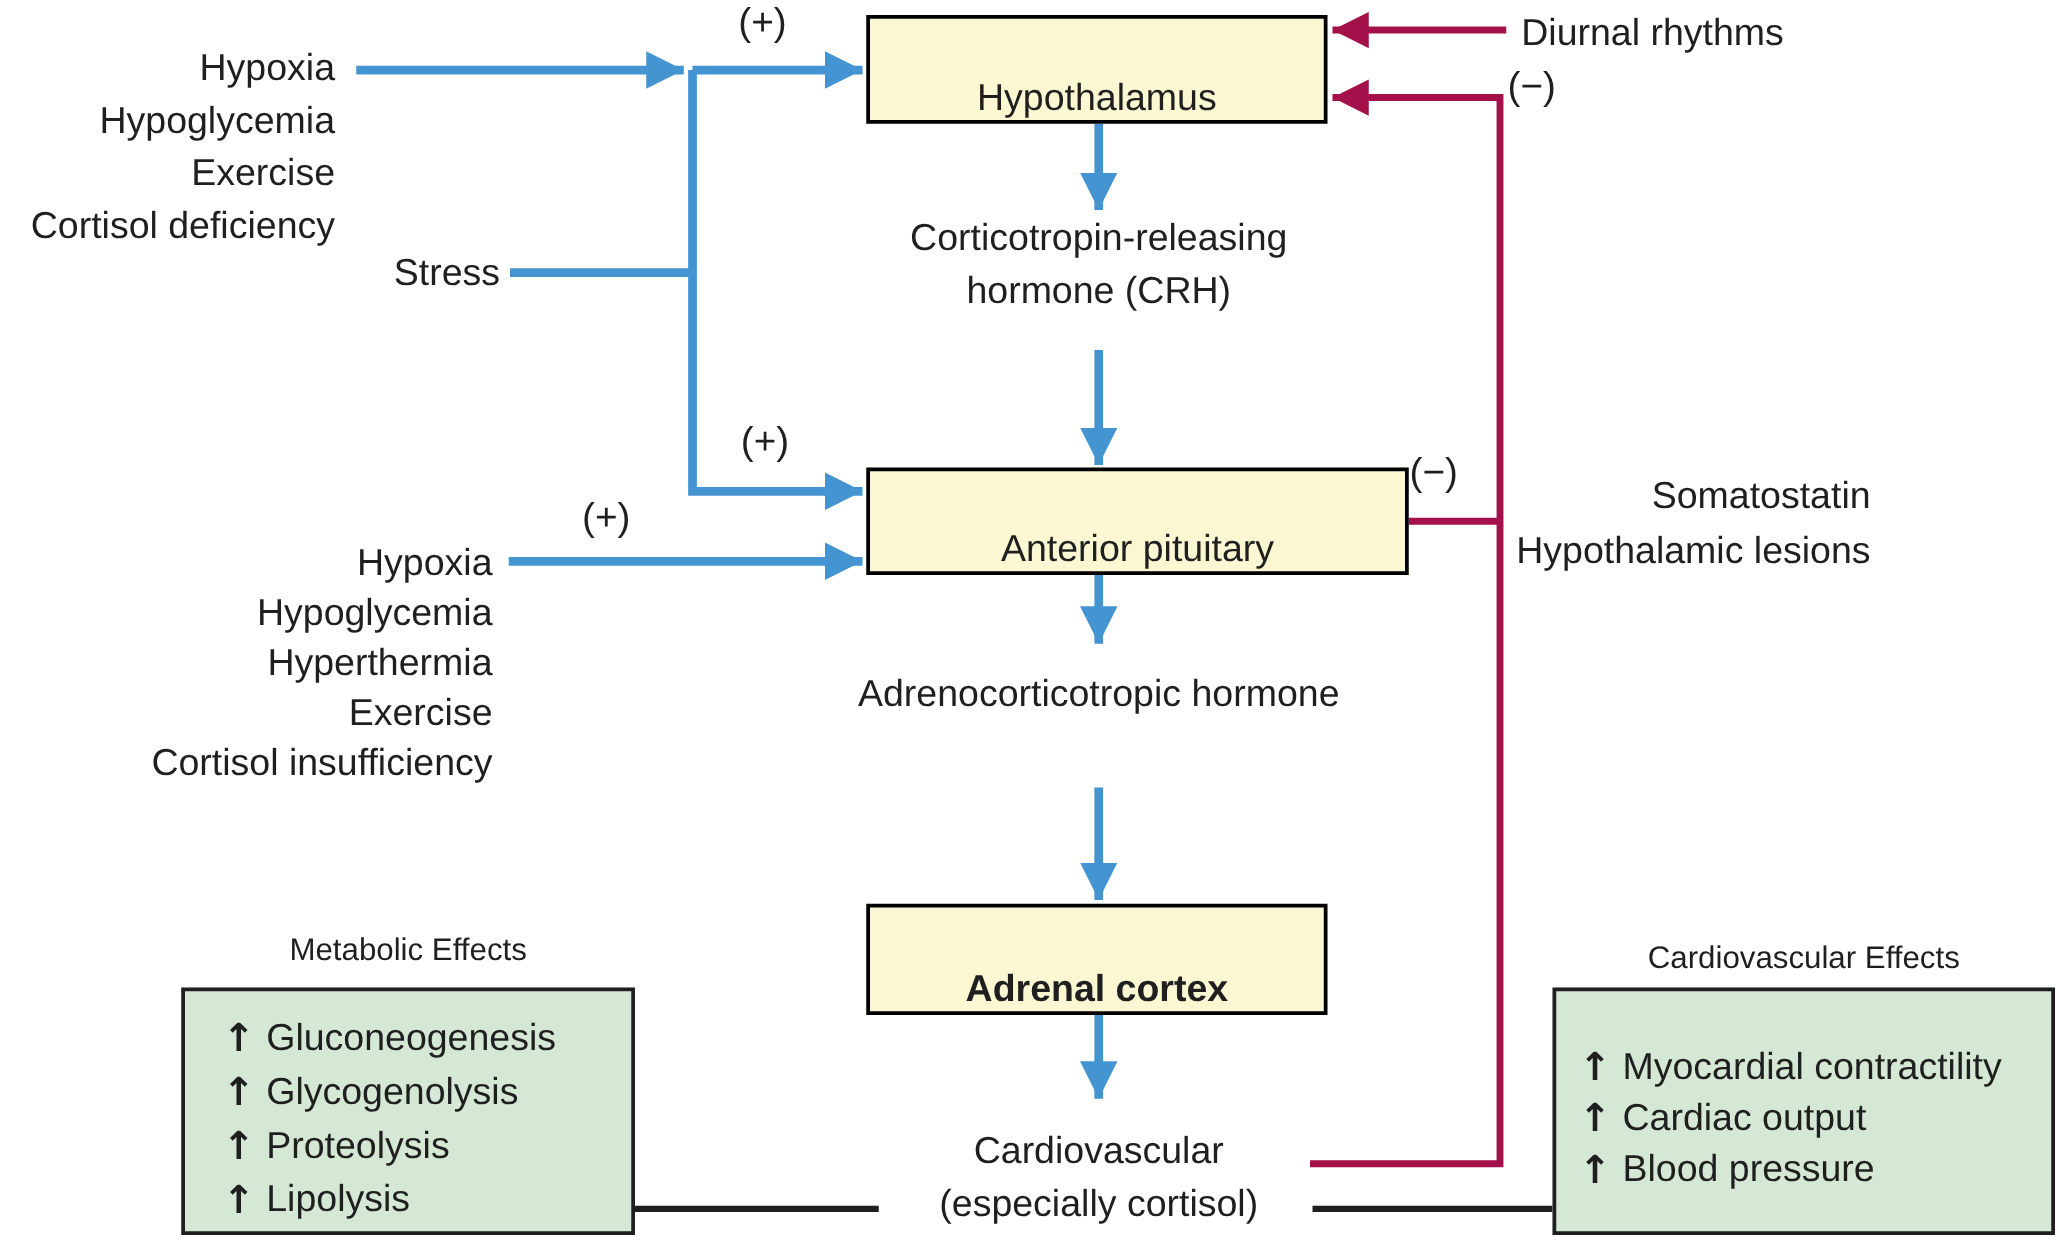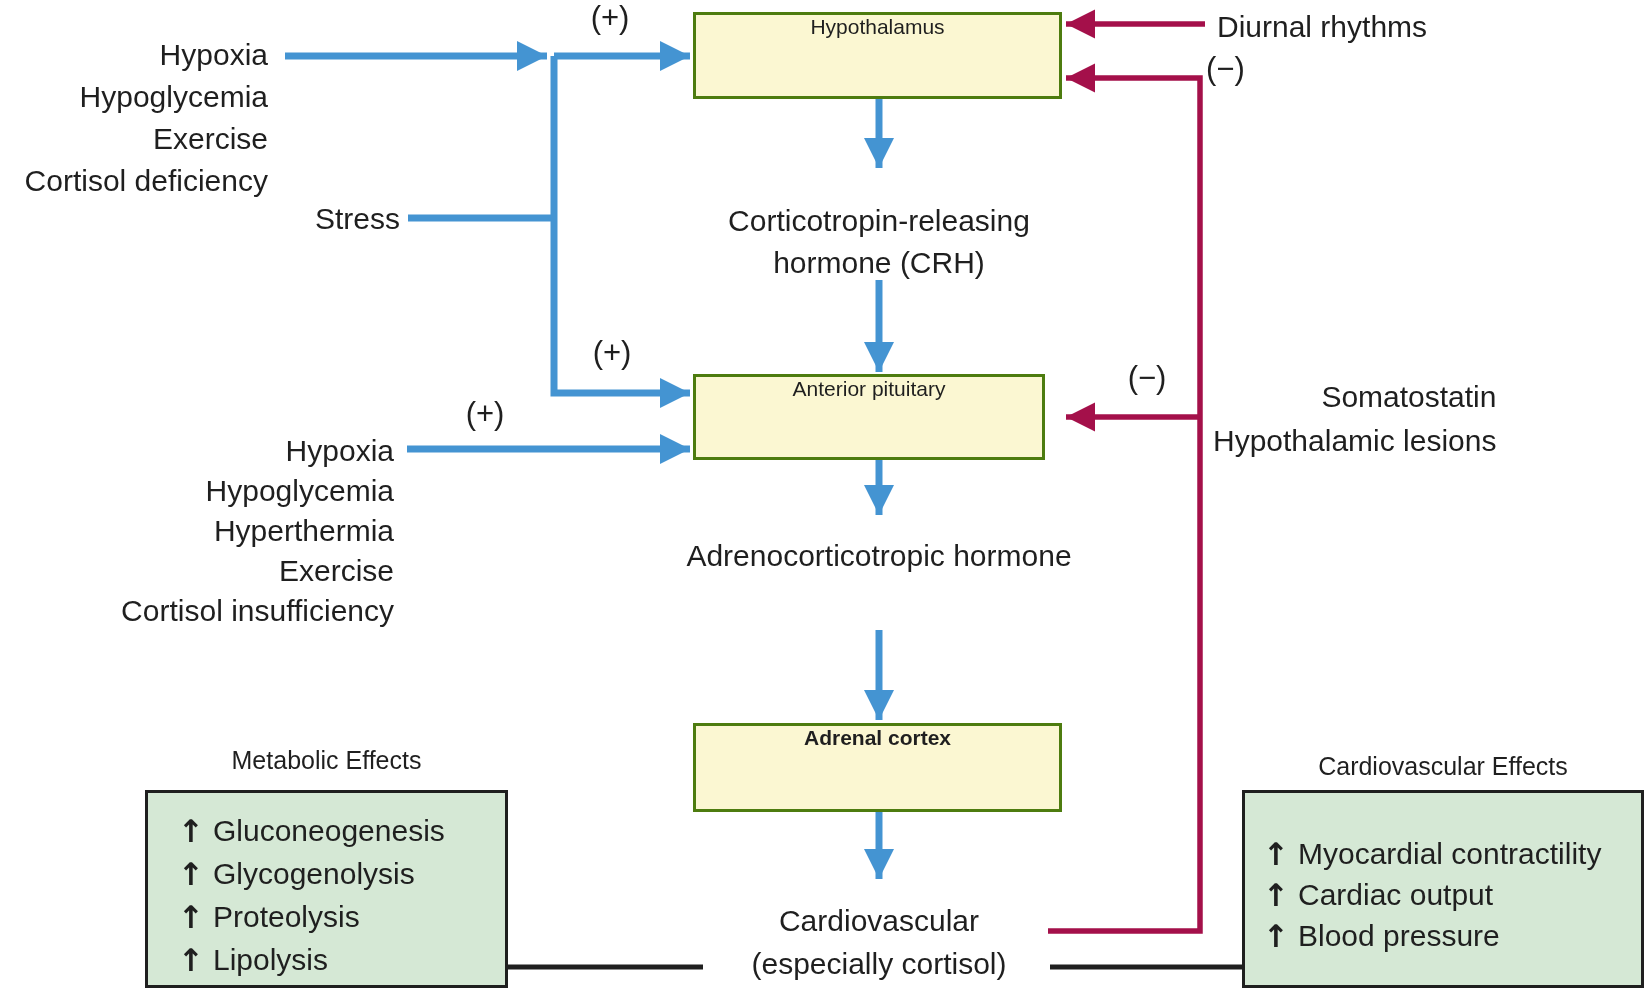--- a/index.html
+++ b/index.html
@@ -13,23 +13,23 @@
     overflow:hidden;
   }
   .canvas svg.wires{position:absolute;left:0;top:0;width:1646px;height:993px;}
   .abs{position:absolute;}
   .txt{font-size:30px;line-height:40px;white-space:nowrap;text-align:right;}
   .sign{font-size:31px;line-height:32px;text-align:center;width:64px;}
   .node{
     position:absolute;
     box-sizing:border-box;
     background:#FBF7D2;
-    border:3px solid #4d7c0f;
-    display:flex;align-items:flex-start;justify-content:center;
-    font-size:21px;
+    border:3px solid #000000;
+    display:flex;align-items:flex-end;justify-content:center;
+    font-size:30px;
   }
   .effects-box{
     position:absolute;
     box-sizing:border-box;
     background:#D5E8D5;
     border:3px solid #1f1f1f;
   }
   .effects-title{
     position:absolute;
     font-size:25px;line-height:32px;text-align:center;white-space:nowrap;
@@ -76,28 +76,28 @@
     <path d="M1048,931 H1200 V78 H1066" stroke="#A4104A" stroke-width="5.5" fill="none" marker-end="url(#head-maroon)"></path>
     <path d="M1200,417 H1066" stroke="#A4104A" stroke-width="5.5" fill="none" marker-end="url(#head-maroon)"></path>
 
     <path d="M508,967 H703" stroke="#1F1F1F" stroke-width="5" fill="none"></path>
     <path d="M1050,967 H1242" stroke="#1F1F1F" stroke-width="5" fill="none"></path>
   </svg>
 
   <div class="node" style="left:693px;top:12px;width:369px;height:87px;">
     <span>Hypothalamus</span>
   </div>
-  <div class="node" style="left:693px;top:374px;width:352px;height:86px;">
+  <div class="node" style="left:693px;top:374px;width:434px;height:86px;">
     <span>Anterior pituitary</span>
   </div>
   <div class="node" style="left:693px;top:723px;width:369px;height:89px;font-weight:bold;">
     <span>Adrenal cortex</span>
   </div>
 
-  <div class="abs txt centered" style="left:629px;top:200px;width:500px;line-height:42px;">
+  <div class="abs txt centered" style="left:629px;top:170px;width:500px;line-height:42px;">
     <div>Corticotropin-releasing</div>
     <div>hormone (CRH)</div>
   </div>
   <div class="abs txt centered" style="left:629px;top:535px;width:500px;line-height:42px;">
     <div>Adrenocorticotropic hormone</div>
   </div>
   <div class="abs txt centered" style="left:629px;top:899px;width:500px;line-height:43px;">
     <div>Cardiovascular</div>
     <div>(especially cortisol)</div>
   </div>

